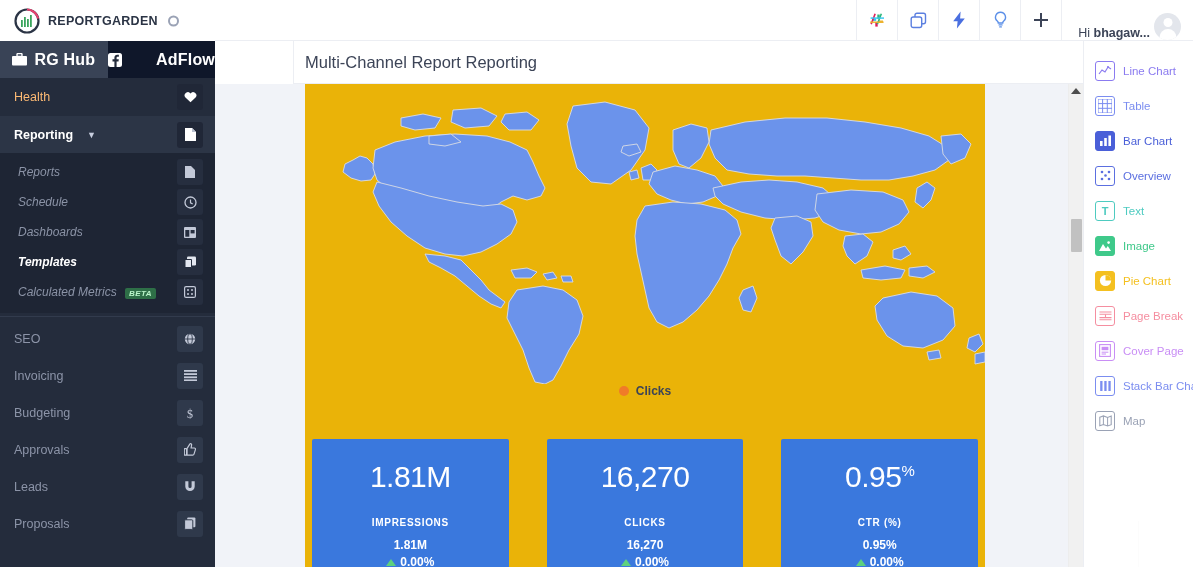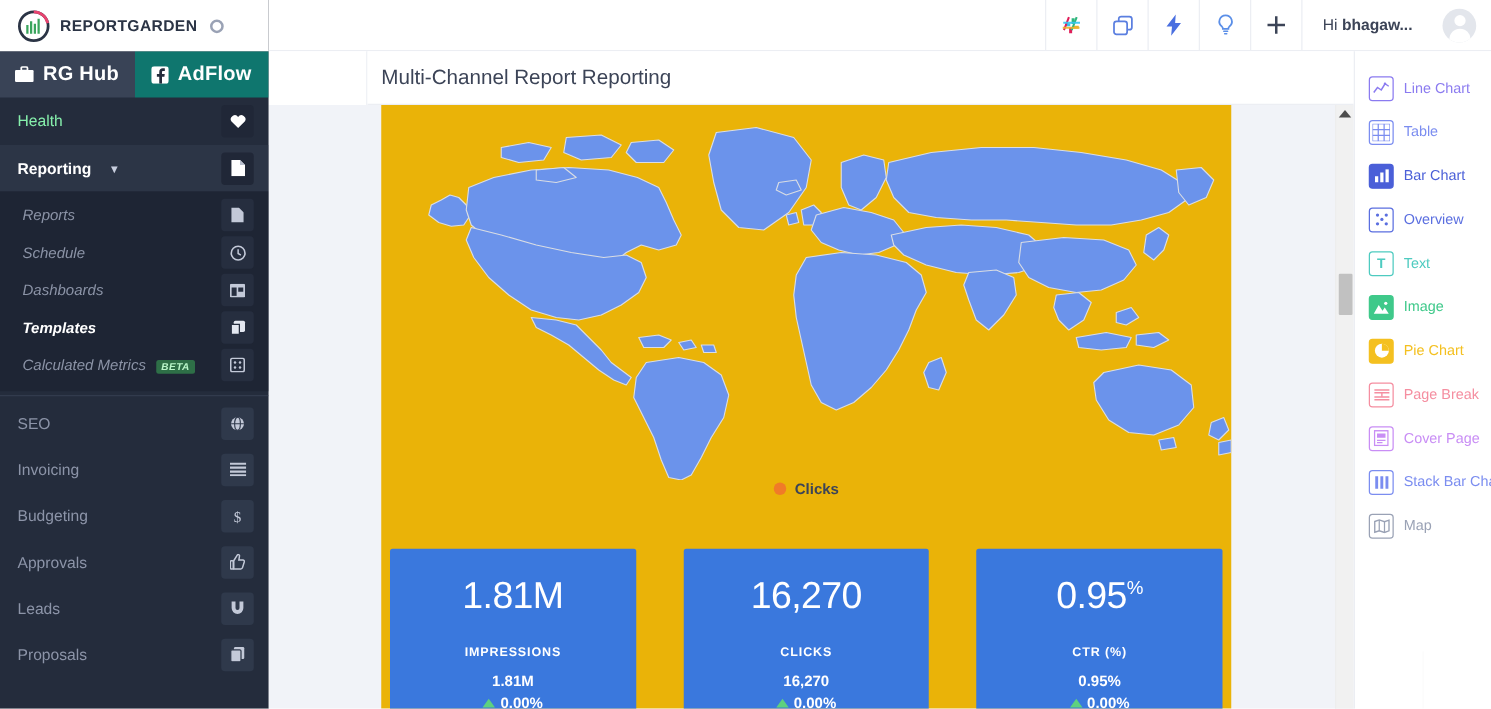--- a/index.html
+++ b/index.html
@@ -39,32 +39,32 @@
     cursor: pointer;
   }
 
   .tabs { display: flex; height: 37px; }
   .tab {
     flex: 1; display: flex; align-items: center; justify-content: center;
     gap: 7px; font-size: 16px; font-weight: bold; color: #ffffff;
     cursor: pointer; letter-spacing: .2px;
   }
   .tab.active { background: #394356; }
-  .tab.inactive { background: #0f766e; }
+  .tab.inactive { background: #0f172a; justify-content: space-between; }
   .tab svg { display: block; }
 
   .nav-scroll { height: 489px; overflow: hidden; }
 
   .nav-row {
     display: flex; align-items: center; justify-content: space-between;
     height: 37px; padding: 0 12px 0 14px;
     color: #8c94a8; font-size: 12.5px; cursor: pointer;
     position: relative;
   }
-  .nav-row.group-head { color: #86efac; height: 38px; }
+  .nav-row.group-head { color: #fdba74; height: 38px; }
   .nav-row.active-head { background: #2c3546; color: #ffffff; font-weight: bold; }
   .nav-row .lbl { display: flex; align-items: center; gap: 6px; white-space: nowrap; }
   .nav-row .chev { margin-left: 8px; font-size: 9px; color: #c8cede; }
   .nav-icon {
     width: 26px; height: 26px; border-radius: 3px;
     background: #2f394b;
     display: flex; align-items: center; justify-content: center;
     color: #c3c9d8; font-size: 11px; flex: 0 0 26px;
   }
   .nav-icon.lit { background: #202737; color: #ffffff; }
@@ -89,21 +89,21 @@
     width: 978px; height: 41px;
     background: #ffffff;
     border-bottom: 1px solid #eceef3;
     display: flex; justify-content: flex-end; align-items: stretch;
   }
   .hdr-btn {
     width: 41px; display: flex; align-items: center; justify-content: center;
     border-left: 1px solid #eceef3; cursor: pointer;
   }
   .hdr-user {
-    display: flex; align-items: center; gap: 24px;
+    display: flex; align-items: flex-end; gap: 4px;
     padding: 0 12px 0 16px; border-left: 1px solid #eceef3;
     cursor: pointer;
   }
   .hdr-user .greet { font-size: 12.5px; color: #3c4457; white-space: nowrap; }
   .hdr-user .greet b { font-weight: bold; }
   .avatar {
     width: 27px; height: 27px; border-radius: 50%;
     background: #e3e6ec; position: relative; overflow: hidden; flex: 0 0 27px;
   }
   .avatar::before {

